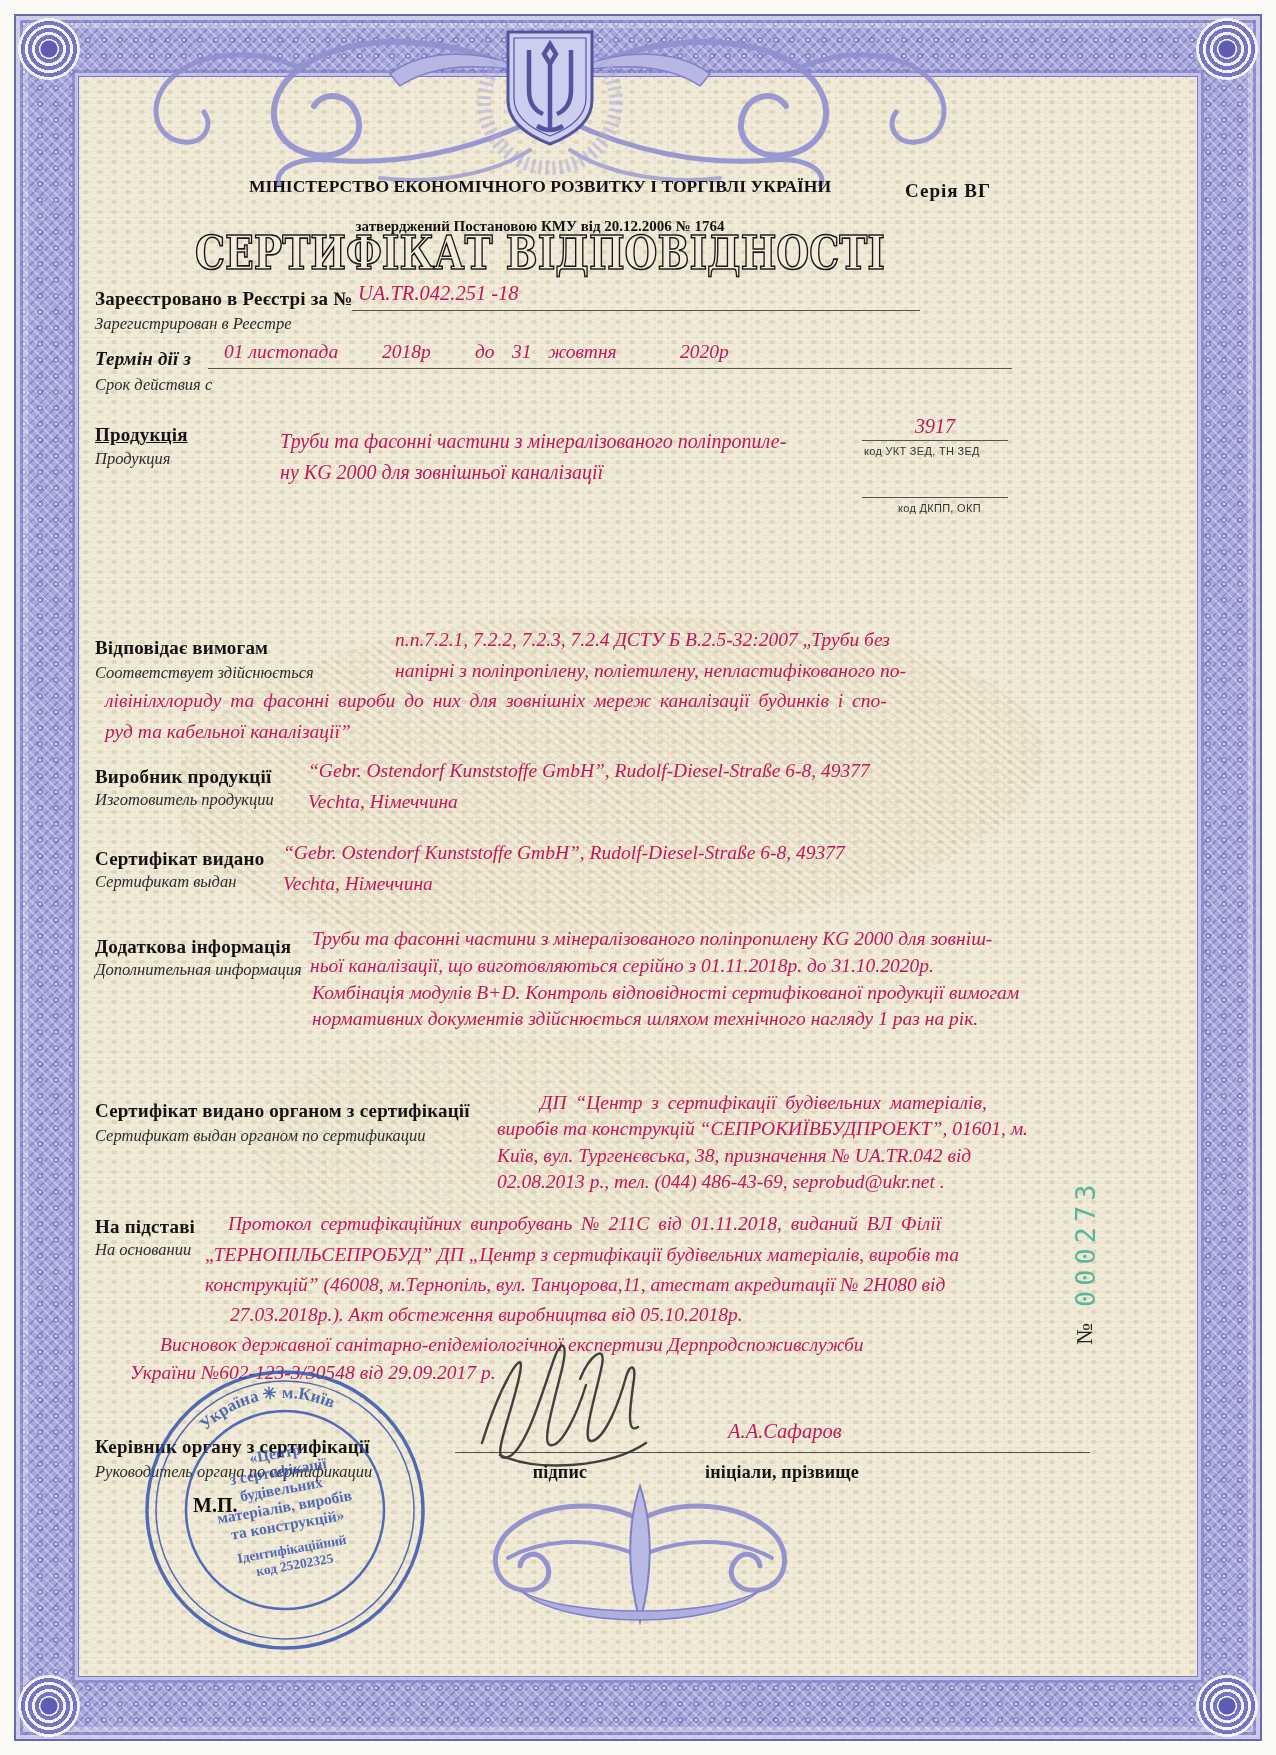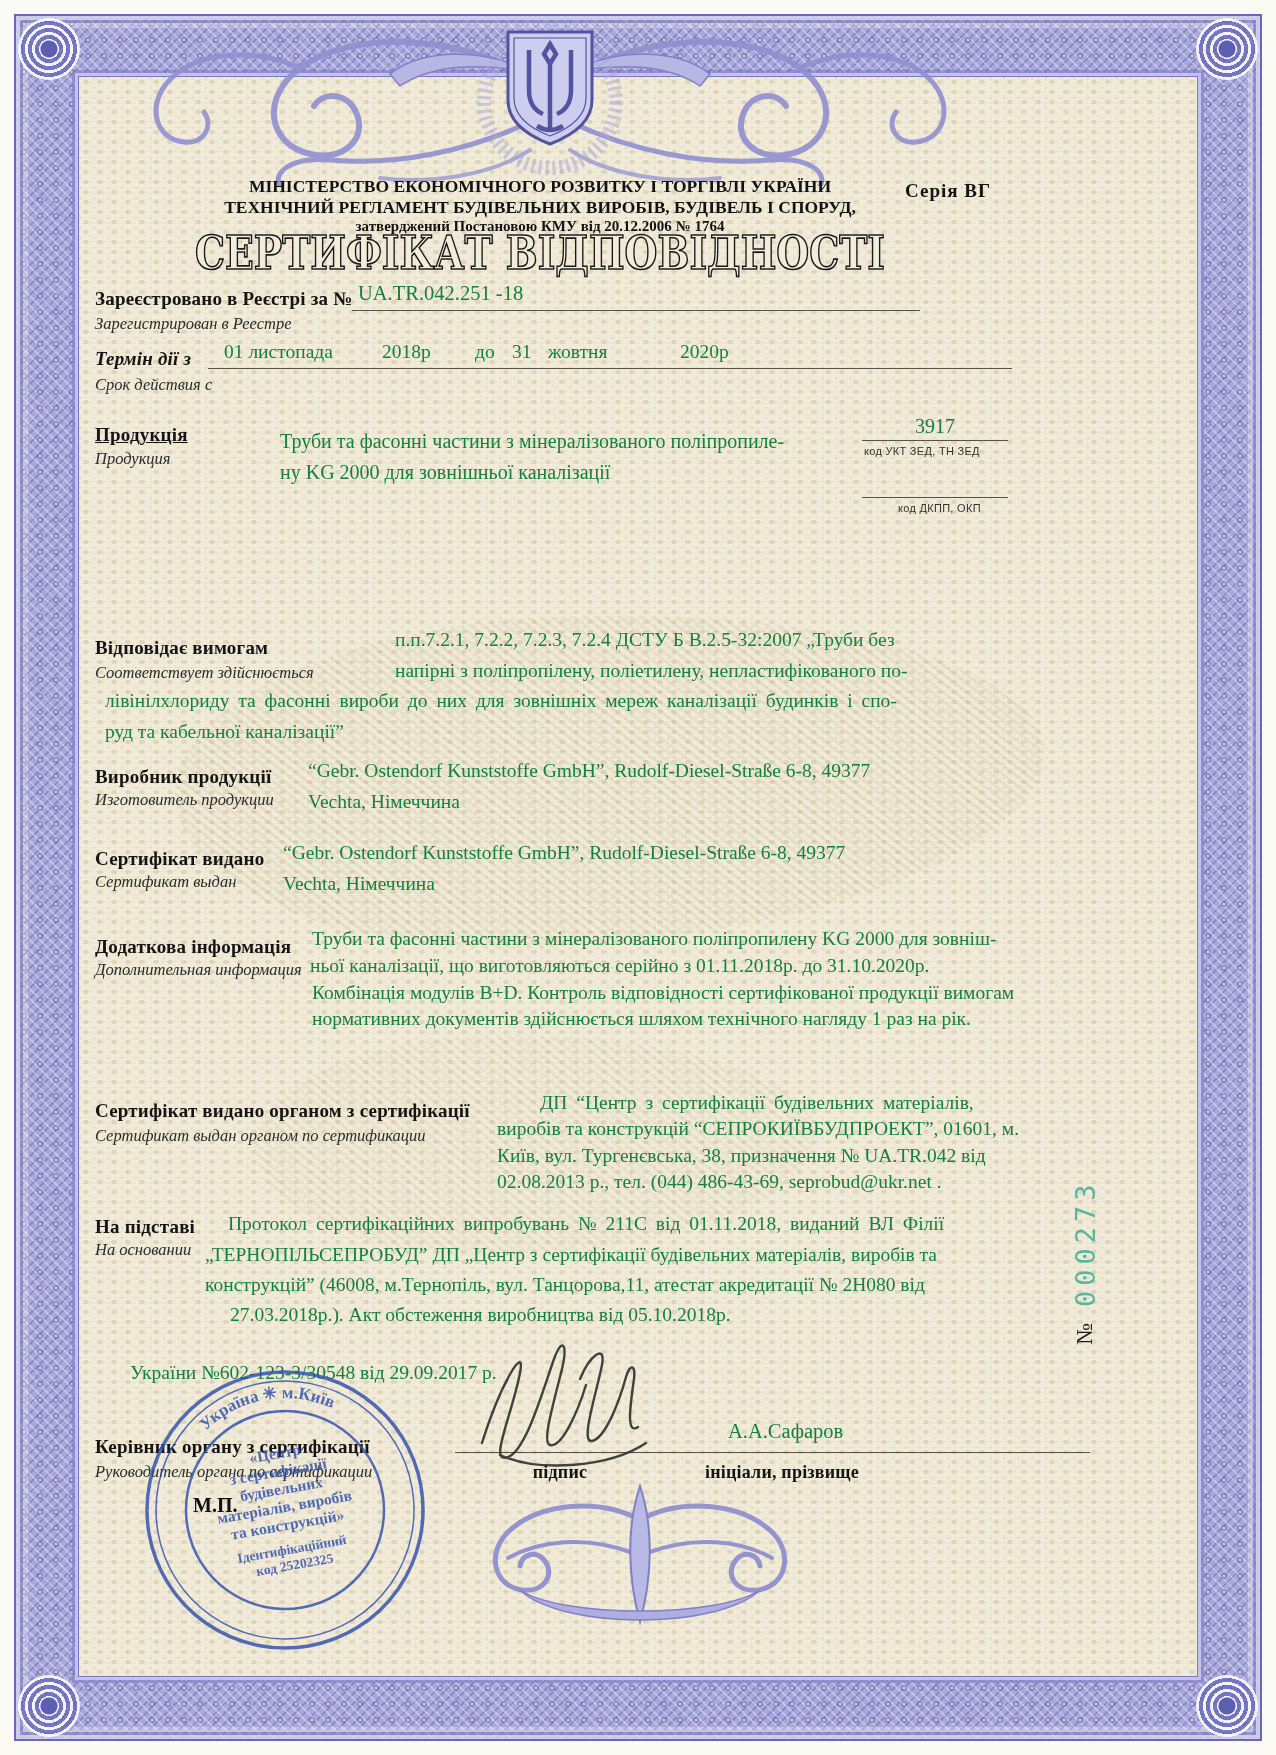--- a/index.html
+++ b/index.html
@@ -30,21 +30,21 @@
       repeating-linear-gradient(90deg, rgba(140,140,205,.05) 0 1px, transparent 1px 6px),
       repeating-linear-gradient(0deg, rgba(140,140,205,.05) 0 1px, transparent 1px 6px);
     background-size:14px 10px,14px 10px,auto,auto;
     border:1.5px solid #7a7ac4;
     box-shadow:0 0 0 3px rgba(205,205,238,.85), 0 0 0 6px rgba(122,122,196,.55);}
   .blob{position:absolute;background:repeating-linear-gradient(40deg, rgba(172,152,92,.13) 0 3px, transparent 3px 7px);
         border-radius:45% 55% 60% 40% / 50% 45% 55% 50%;}
   
   .lbl{position:absolute;font-weight:bold;font-size:19px;color:#141414;letter-spacing:.2px;white-space:nowrap;}
   .lblru{position:absolute;font-style:italic;font-size:16.5px;color:#2b2b2b;white-space:nowrap;}
-  .val{position:absolute;font-size:19.5px;color:#15803d;white-space:nowrap;}
+  .val{position:absolute;font-size:19.5px;color:#be185d;white-space:nowrap;font-style:italic;}
   .just{word-spacing:4px;}
   .cap{position:absolute;font-family:"Liberation Sans",sans-serif;font-size:11px;color:#333;letter-spacing:.3px;white-space:nowrap;}
   .rule{position:absolute;height:0;border-top:1.6px solid #57534b;}
   .hdr{position:absolute;left:95px;width:890px;text-align:center;font-weight:bold;color:#121212;white-space:nowrap;}
   .ornament{position:absolute;}
   .seal-mark{position:absolute;font-weight:bold;font-size:20px;color:#101010;z-index:8;}
   .serial{position:absolute;left:975px;top:1217px;width:220px;height:36px;display:flex;align-items:center;gap:16px;
           transform:rotate(-90deg);z-index:7;}
   .serial .sign{font-size:23px;color:#1c1c1c;}
   .serial .num{font-family:"DejaVu Sans Mono",monospace;font-size:27px;letter-spacing:5px;color:#43b096;opacity:.88;}
@@ -96,21 +96,20 @@
       <path d="M240,74 C196,58 150,62 118,80" stroke-width="4"></path>
     </g>
     <use href="#bfl" transform="translate(500,0) scale(-1,1)"></use>
     <path d="M250,8 C236,50 238,100 250,144 C262,100 264,50 250,8 Z" fill="#b9b9e6" stroke="#8080c8" stroke-width="2"></path>
     <path d="M130,112 C172,140 328,140 370,112 C328,152 172,152 130,112 Z" fill="#aeaee0" stroke="#8080c8" stroke-width="1.5"></path>
   </svg>
 
   <div class="txt-layer">
 
     <div class="hdr" style="top:176px;font-size:17.5px;">МІНІСТЕРСТВО ЕКОНОМІЧНОГО РОЗВИТКУ І ТОРГІВЛІ УКРАЇНИ</div>
-    <div class="hdr" style="top:197px;font-size:17.5px;">ТЕХНІЧНИЙ РЕГЛАМЕНТ БУДІВЕЛЬНИХ ВИРОБІВ, БУДІВЕЛЬ І СПОРУД,</div>
     <div class="hdr" style="top:218px;font-size:15px;">затверджений Постановою КМУ від 20.12.2006 № 1764</div>
     <div class="lbl" style="left:905px;top:180px;font-size:19px;letter-spacing:1px;">Серія ВГ</div>
 
     <svg style="position:absolute;left:95px;top:224px;" width="890" height="58" viewBox="0 0 890 58">
       <text x="445" y="45" text-anchor="middle" textLength="690" lengthAdjust="spacingAndGlyphs" font-family="DejaVu Serif, serif" font-weight="bold" font-size="47" fill="#f2ecdb" stroke="#191919" stroke-width="1.7">СЕРТИФІКАТ ВІДПОВІДНОСТІ</text>
     </svg>
 
     <div class="lbl" style="left:95px;top:288px;">Зареєстровано в Реєстрі за №</div>
     <div class="lblru" style="left:95px;top:314px;">Зарегистрирован в Реестре</div>
     <div class="val" style="left:358px;top:282px;font-size:20.5px;">UA.TR.042.251 -18</div>
@@ -166,20 +165,21 @@
     <div class="val" style="left:497px;top:1118px;">виробів та конструкцій “СЕПРОКИЇВБУДПРОЕКТ”, 01601, м.</div>
     <div class="val" style="left:497px;top:1145px;">Київ, вул. Тургенєвська, 38, призначення № UA.TR.042 від</div>
     <div class="val" style="left:497px;top:1171px;">02.08.2013 р., тел. (044) 486-43-69, seprobud@ukr.net .</div>
 
     <div class="lbl" style="left:95px;top:1216px;">На підставі</div>
     <div class="lblru" style="left:95px;top:1240px;">На основании</div>
     <div class="val just" style="left:228px;top:1213px;">Протокол сертифікаційних випробувань № 211С від 01.11.2018, виданий ВЛ Філії</div>
     <div class="val" style="left:205px;top:1244px;">„ТЕРНОПІЛЬСЕПРОБУД” ДП „Центр з сертифікації будівельних матеріалів, виробів та</div>
     <div class="val" style="left:205px;top:1274px;">конструкцій” (46008, м.Тернопіль, вул. Танцорова,11, атестат акредитації № 2Н080 від</div>
     <div class="val" style="left:230px;top:1304px;">27.03.2018р.). Акт обстеження виробництва від 05.10.2018р.</div>
+    <div class="val" style="left:160px;top:1334px;">Висновок державної санітарно-епідеміологічної експертизи Дерпродспоживслужби</div>
     <div class="val" style="left:130px;top:1362px;">України №602-123-3/30548 від  29.09.2017 р.</div>
 
     <div class="lbl" style="left:95px;top:1436px;">Керівник органу з сертифікації</div>
     <div class="lblru" style="left:95px;top:1462px;">Руководитель органа по сертификации</div>
     <div class="rule" style="left:455px;top:1452px;width:635px;border-top-width:1.2px;"></div>
     <div class="lbl" style="left:455px;top:1462px;width:210px;text-align:center;font-size:18px;">підпис</div>
     <div class="val" style="left:728px;top:1420px;font-size:20.5px;">А.А.Сафаров</div>
     <div class="lbl" style="left:705px;top:1462px;font-size:18px;">ініціали, прізвище</div>
   </div>
 

